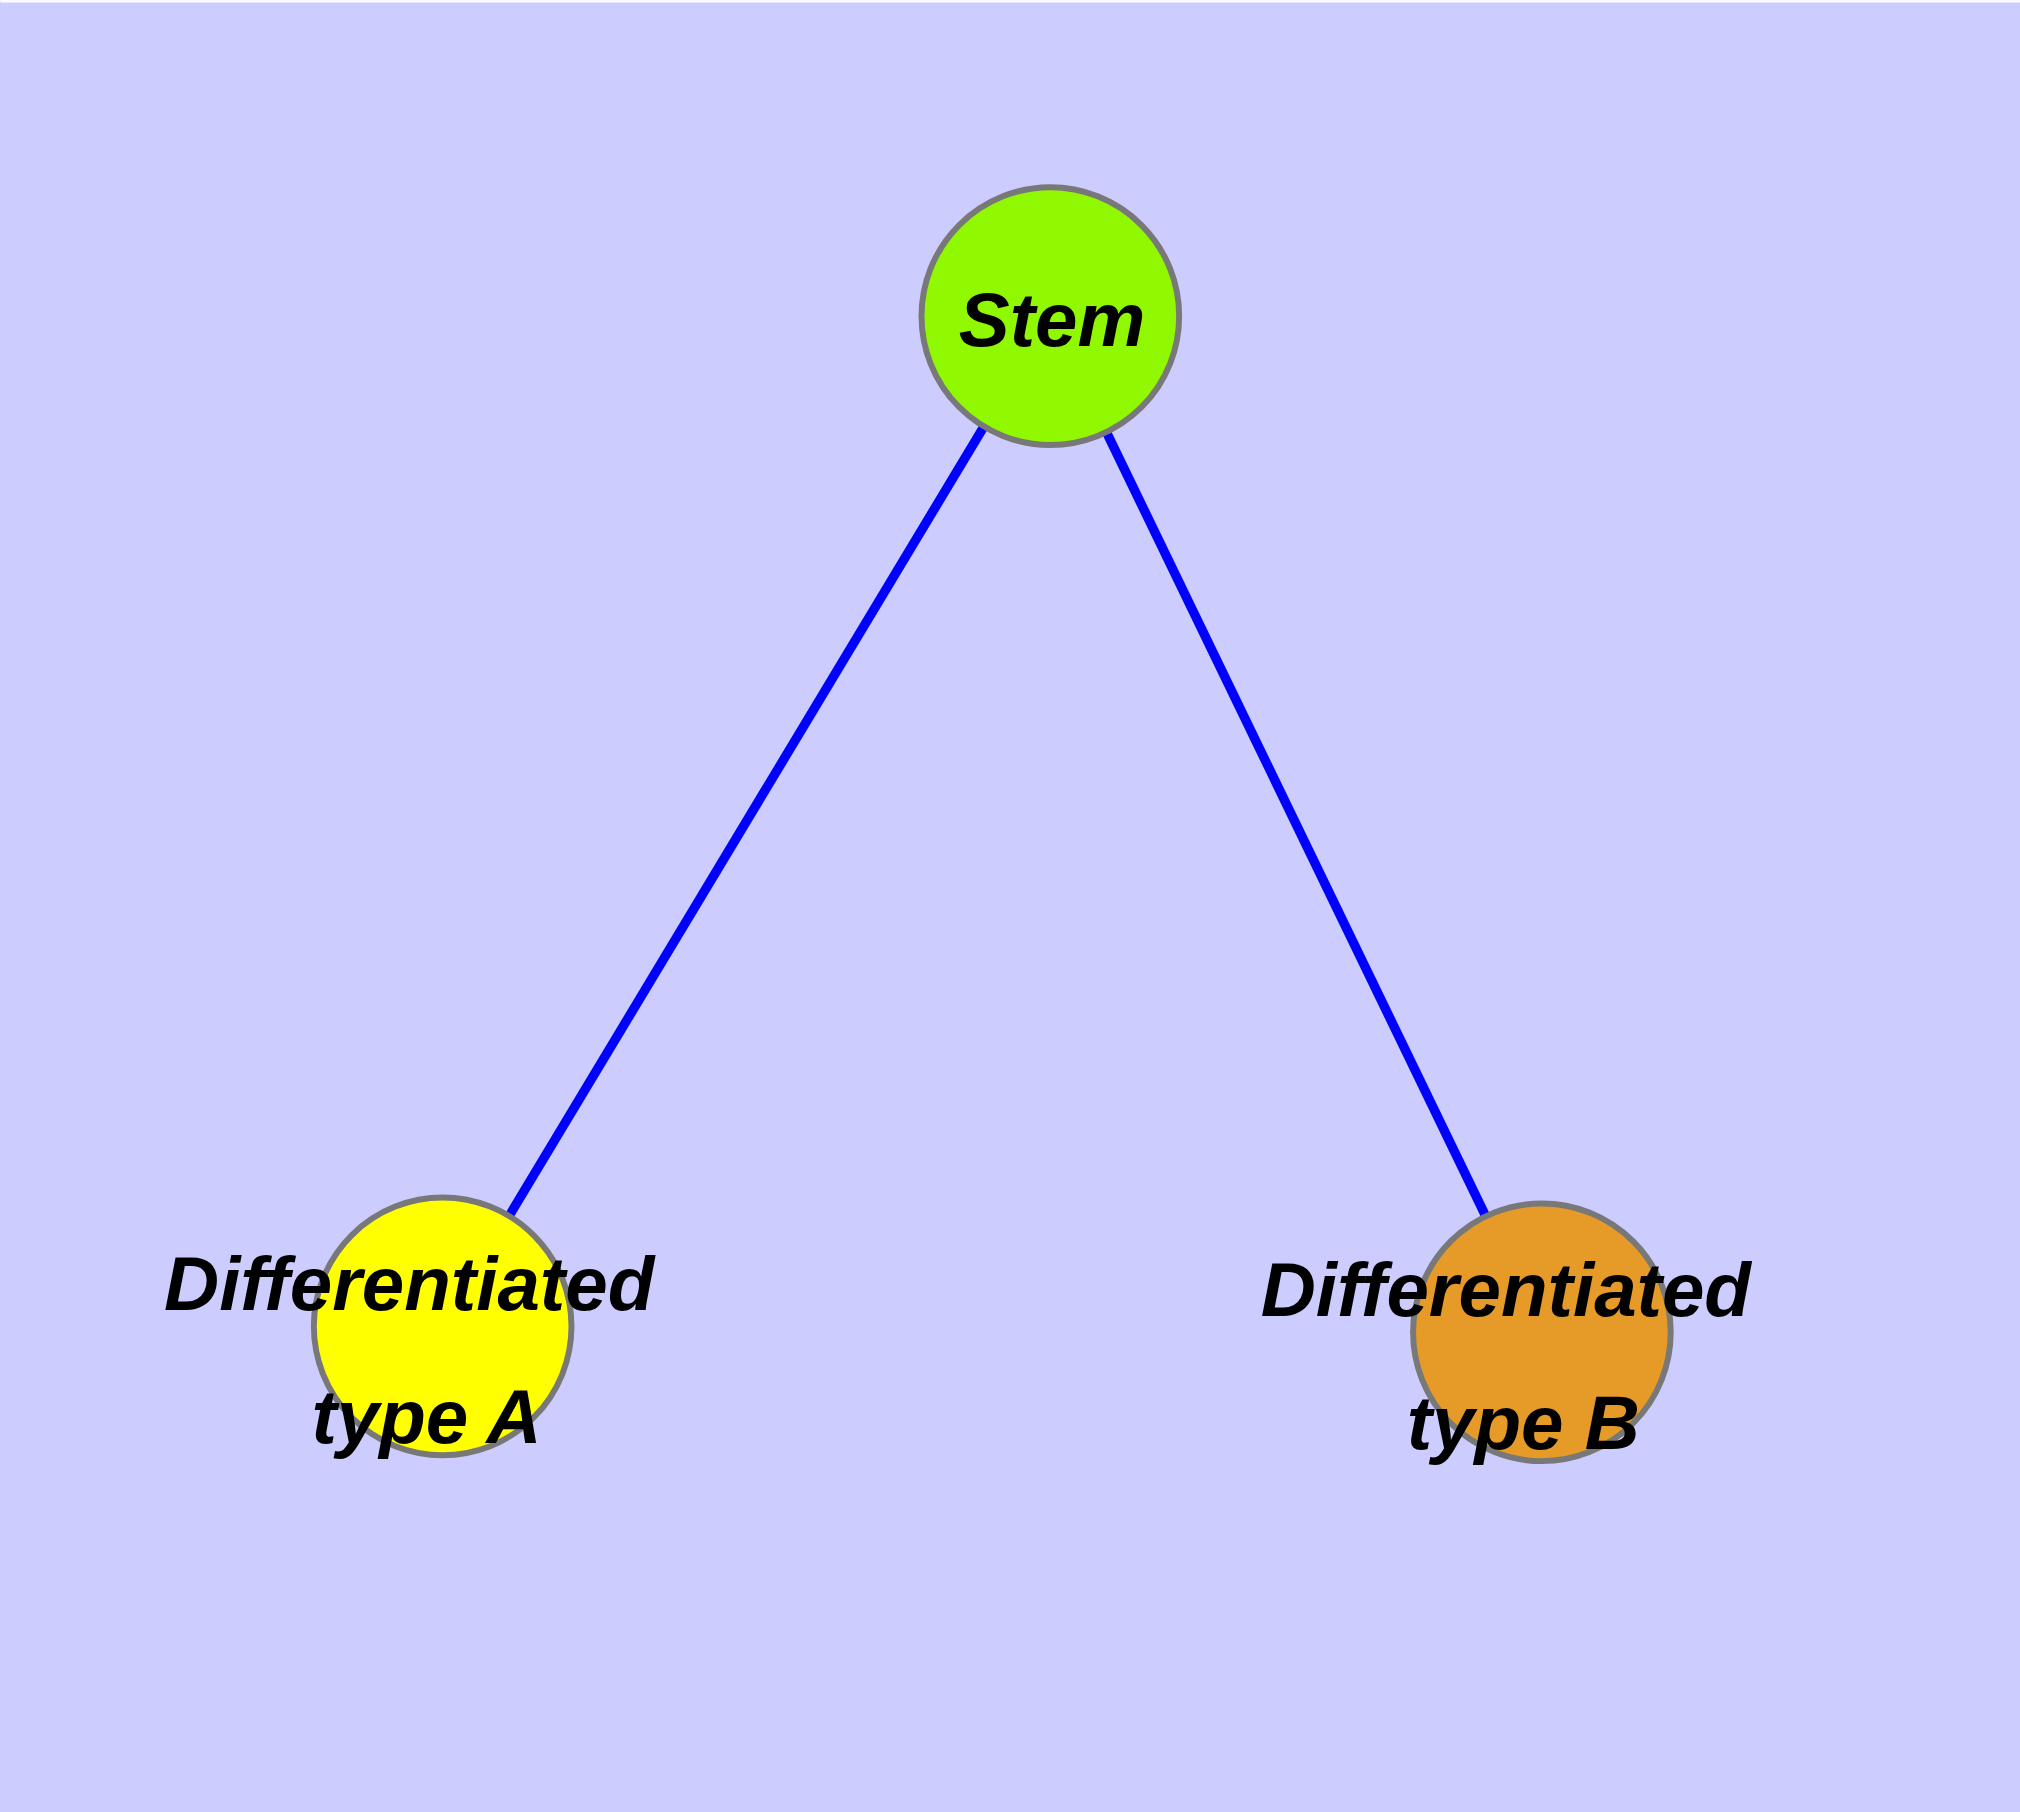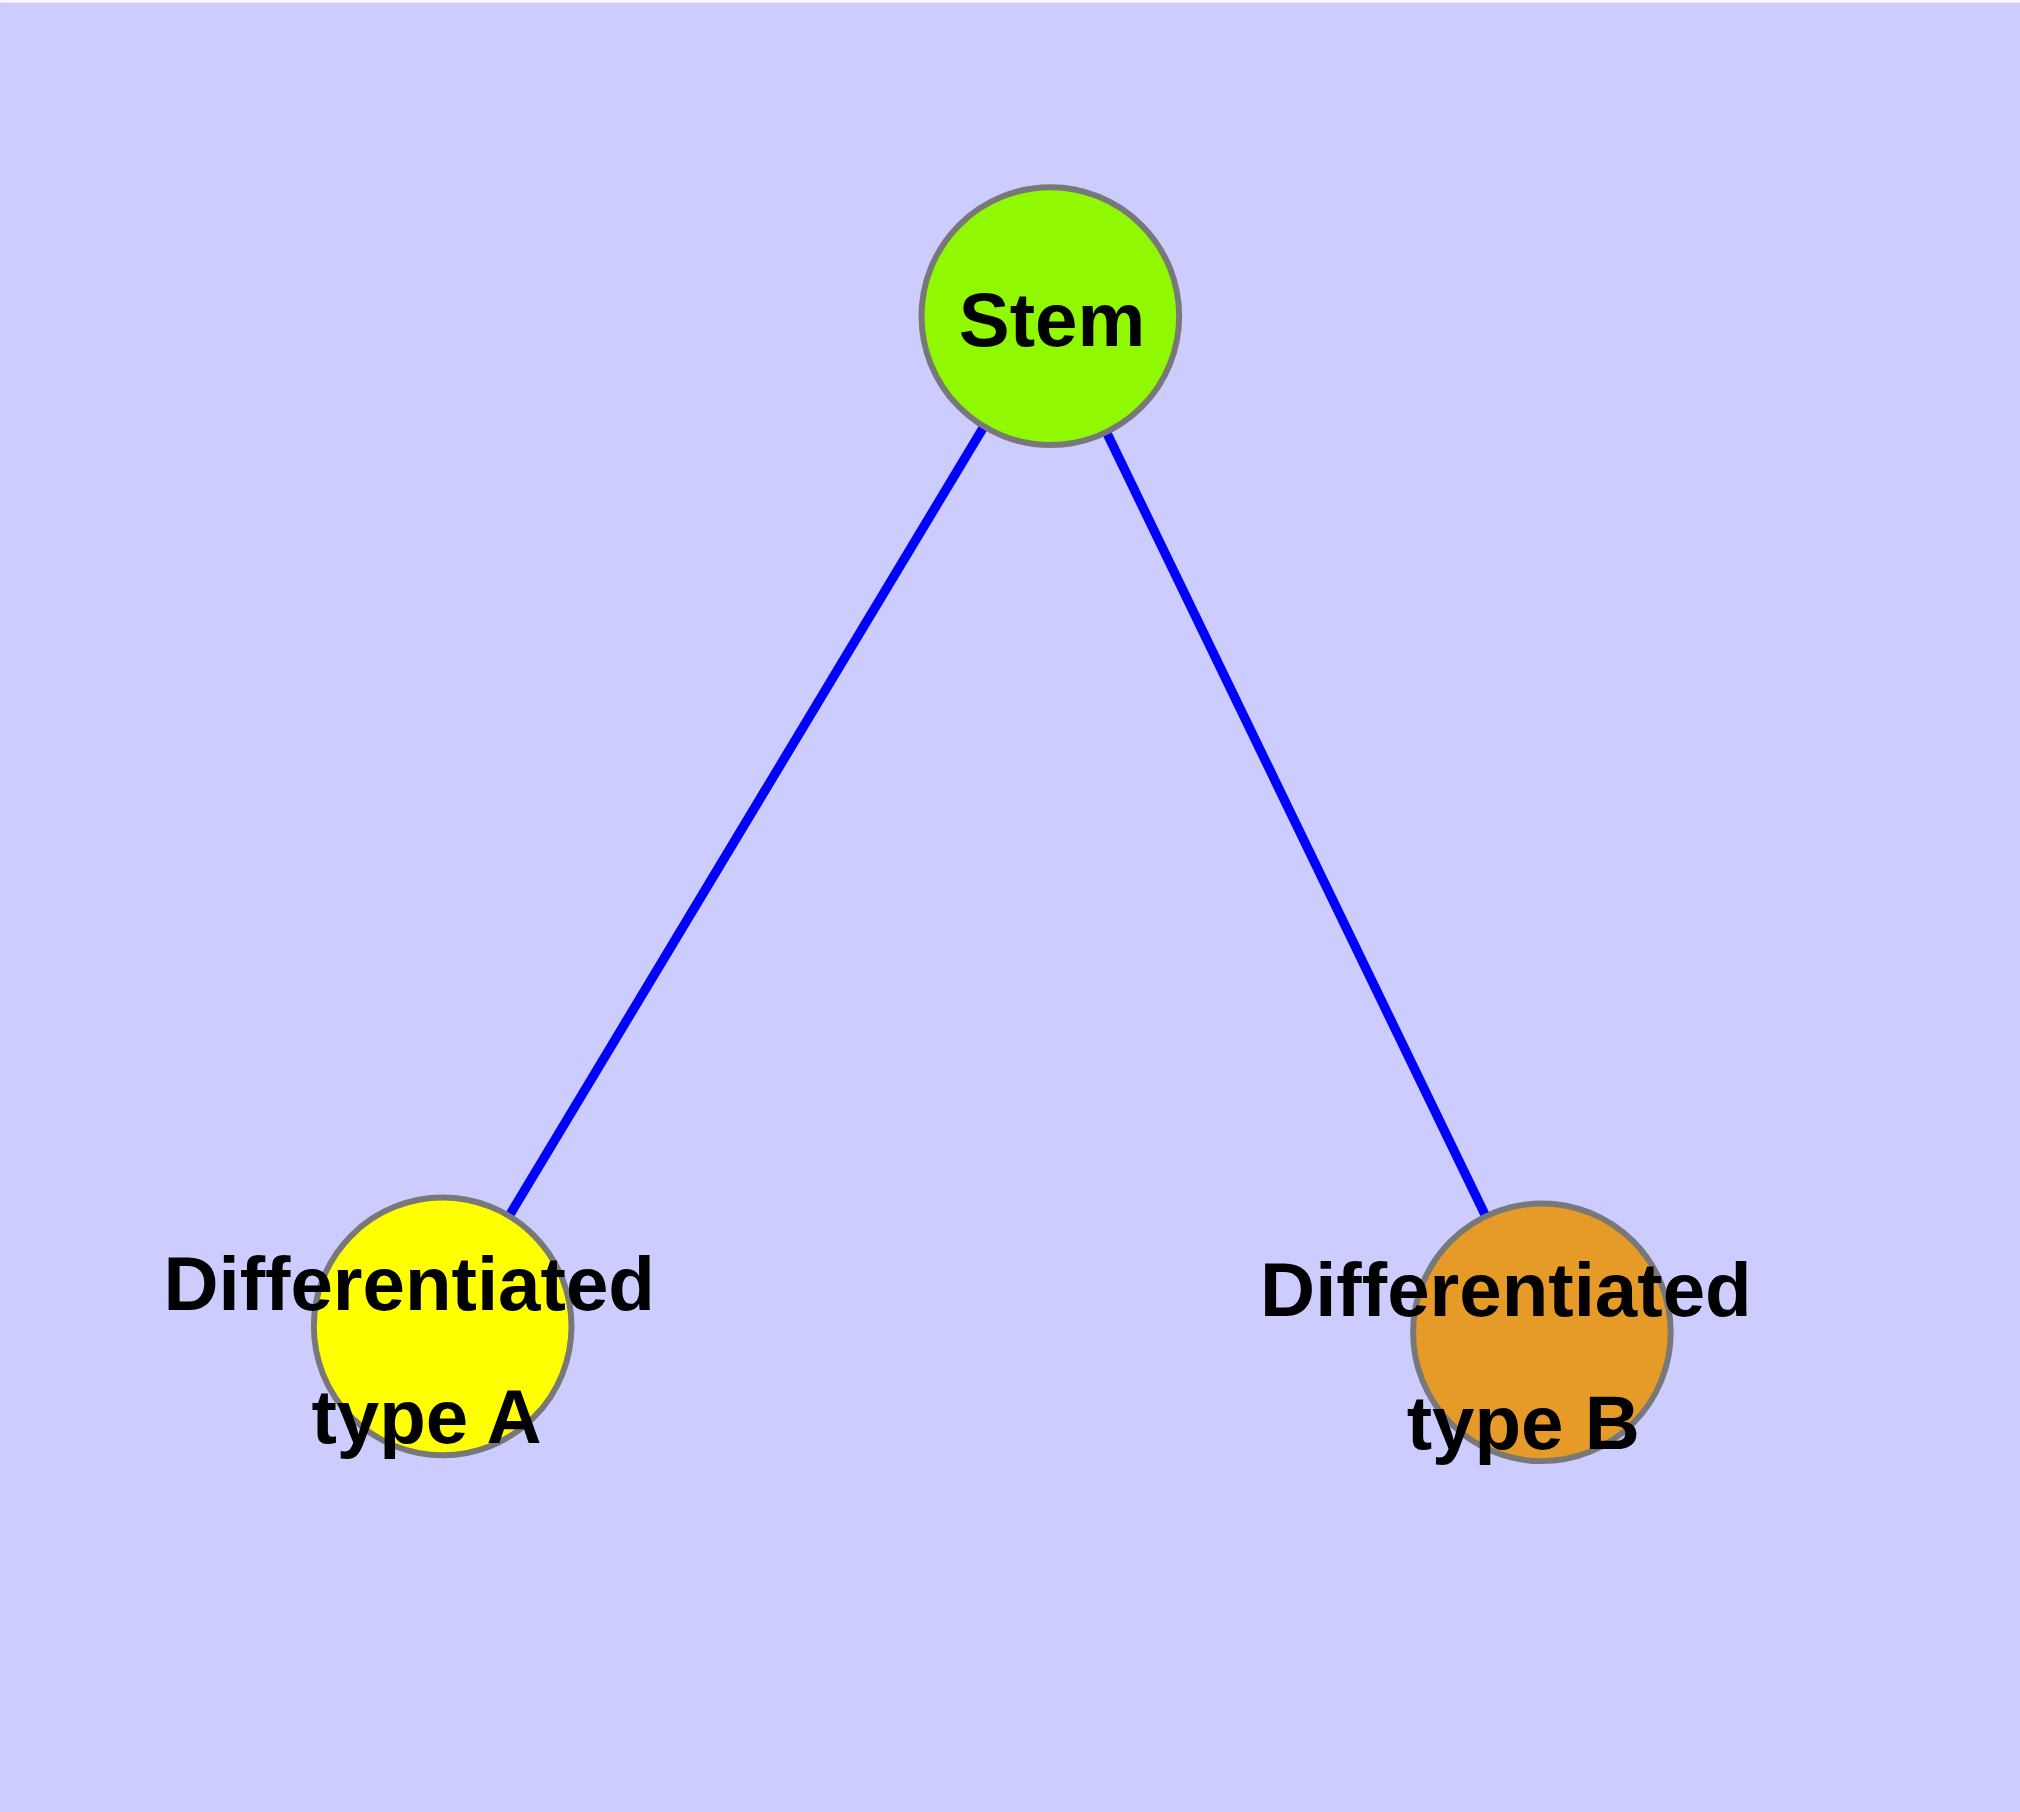--- a/index.html
+++ b/index.html
@@ -7,20 +7,21 @@
     padding: 0;
     width: 2021px;
     height: 1812px;
     overflow: hidden;
     background: #CCCCFF;
   }
   .canvas {
     position: relative;
     width: 1648px;
     height: 1812px;
+    font-style: italic;
   }
   svg {
     display: block;
     width: 2021px;
     height: 1812px;
   }
   .node-label {
     font-family: "Liberation Sans", "DejaVu Sans", sans-serif;
     font-weight: bold;
     font-size: 90px;

